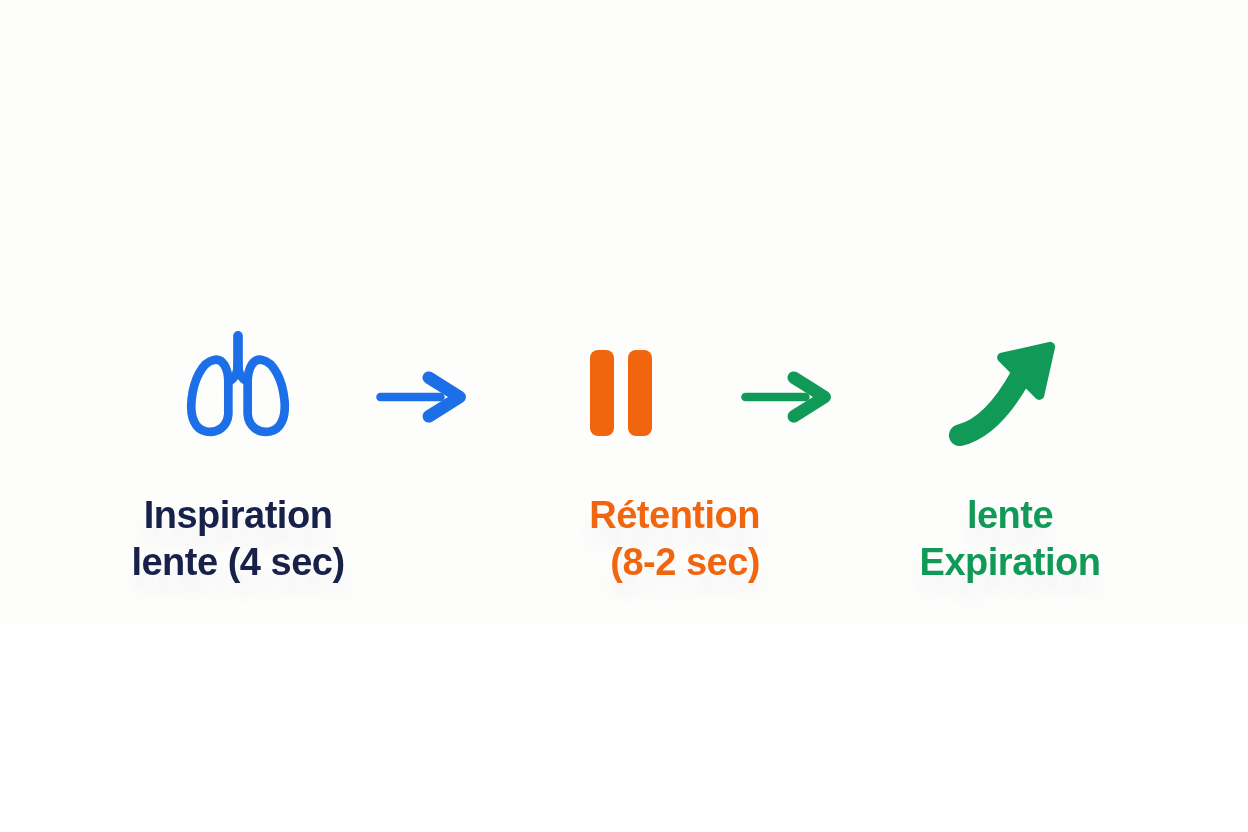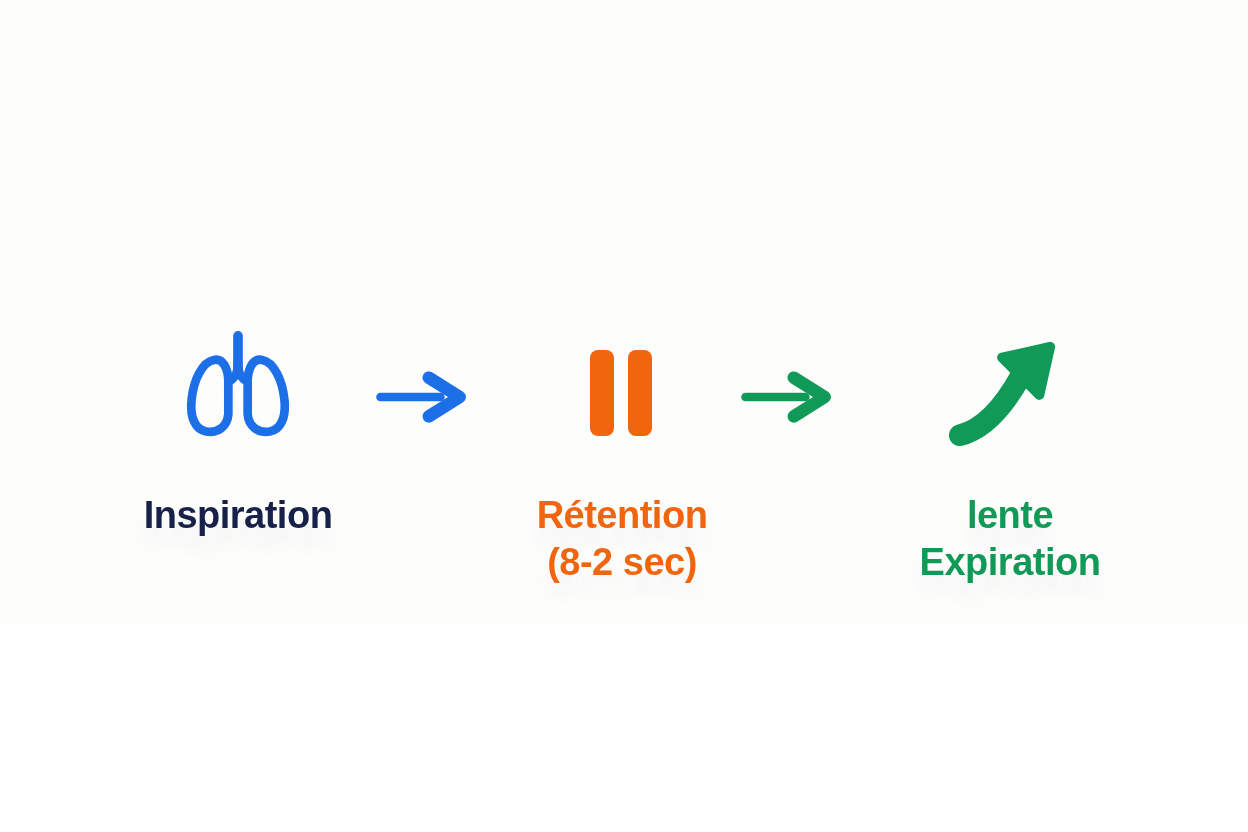--- a/index.html
+++ b/index.html
@@ -27,21 +27,21 @@
     top: 492px;
     width: 320px;
     text-align: center;
     font-size: 38px;
     font-weight: 700;
     line-height: 47px;
     letter-spacing: -0.5px;
     text-shadow: 0 18px 22px rgba(60, 70, 100, 0.07);
   }
   .label-1 { left: 78px; }
-  .label-2 { left: 462px; }
+  .label-2 { left: 440px; text-align: right; }
   .label-3 { left: 850px; }
 </style>
 </head>
 <body>
 
 <div class="canvas" style="background: rgb(253, 253, 252);">
 
   <svg class="icon-abs lungs-icon" viewBox="0 0 120 120" fill="none" stroke-linecap="round" stroke-linejoin="round">
     <path d="M60 6 L60 40" stroke-width="10" stroke="#1d6fe8"></path>
     <path d="M60 34 C60 46 56 50 50 54" stroke-width="9" stroke="#1d6fe8"></path>
@@ -70,20 +70,21 @@
   </svg>
 
   <svg class="icon-abs uparrow-icon" viewBox="0 0 120 120">
     <path d="M15 103 Q 48 95 77 43" fill="none" stroke-width="22" stroke-linecap="round" stroke="#119a57"></path>
     <polygon points="107,13 96,62 58,24" stroke-width="10" stroke-linejoin="round" fill="#119a57"></polygon>
     <polygon points="107,13 96,62 58,24" fill="none" stroke-width="10" stroke-linejoin="round" stroke="#119a57"></polygon>
   </svg>
 
   <div class="step-label label-1" style="color: rgb(23, 33, 73);">
     <div>Inspiration</div>
+    <div>lente (4 sec)</div>
   </div>
 
   <div class="step-label label-2" style="color: rgb(242, 101, 15);">
     <div>Rétention</div>
     <div>(8-2 sec)</div>
   </div>
 
   <div class="step-label label-3" style="color: rgb(17, 154, 87);">
     <div>lente</div>
     <div>Expiration</div>

